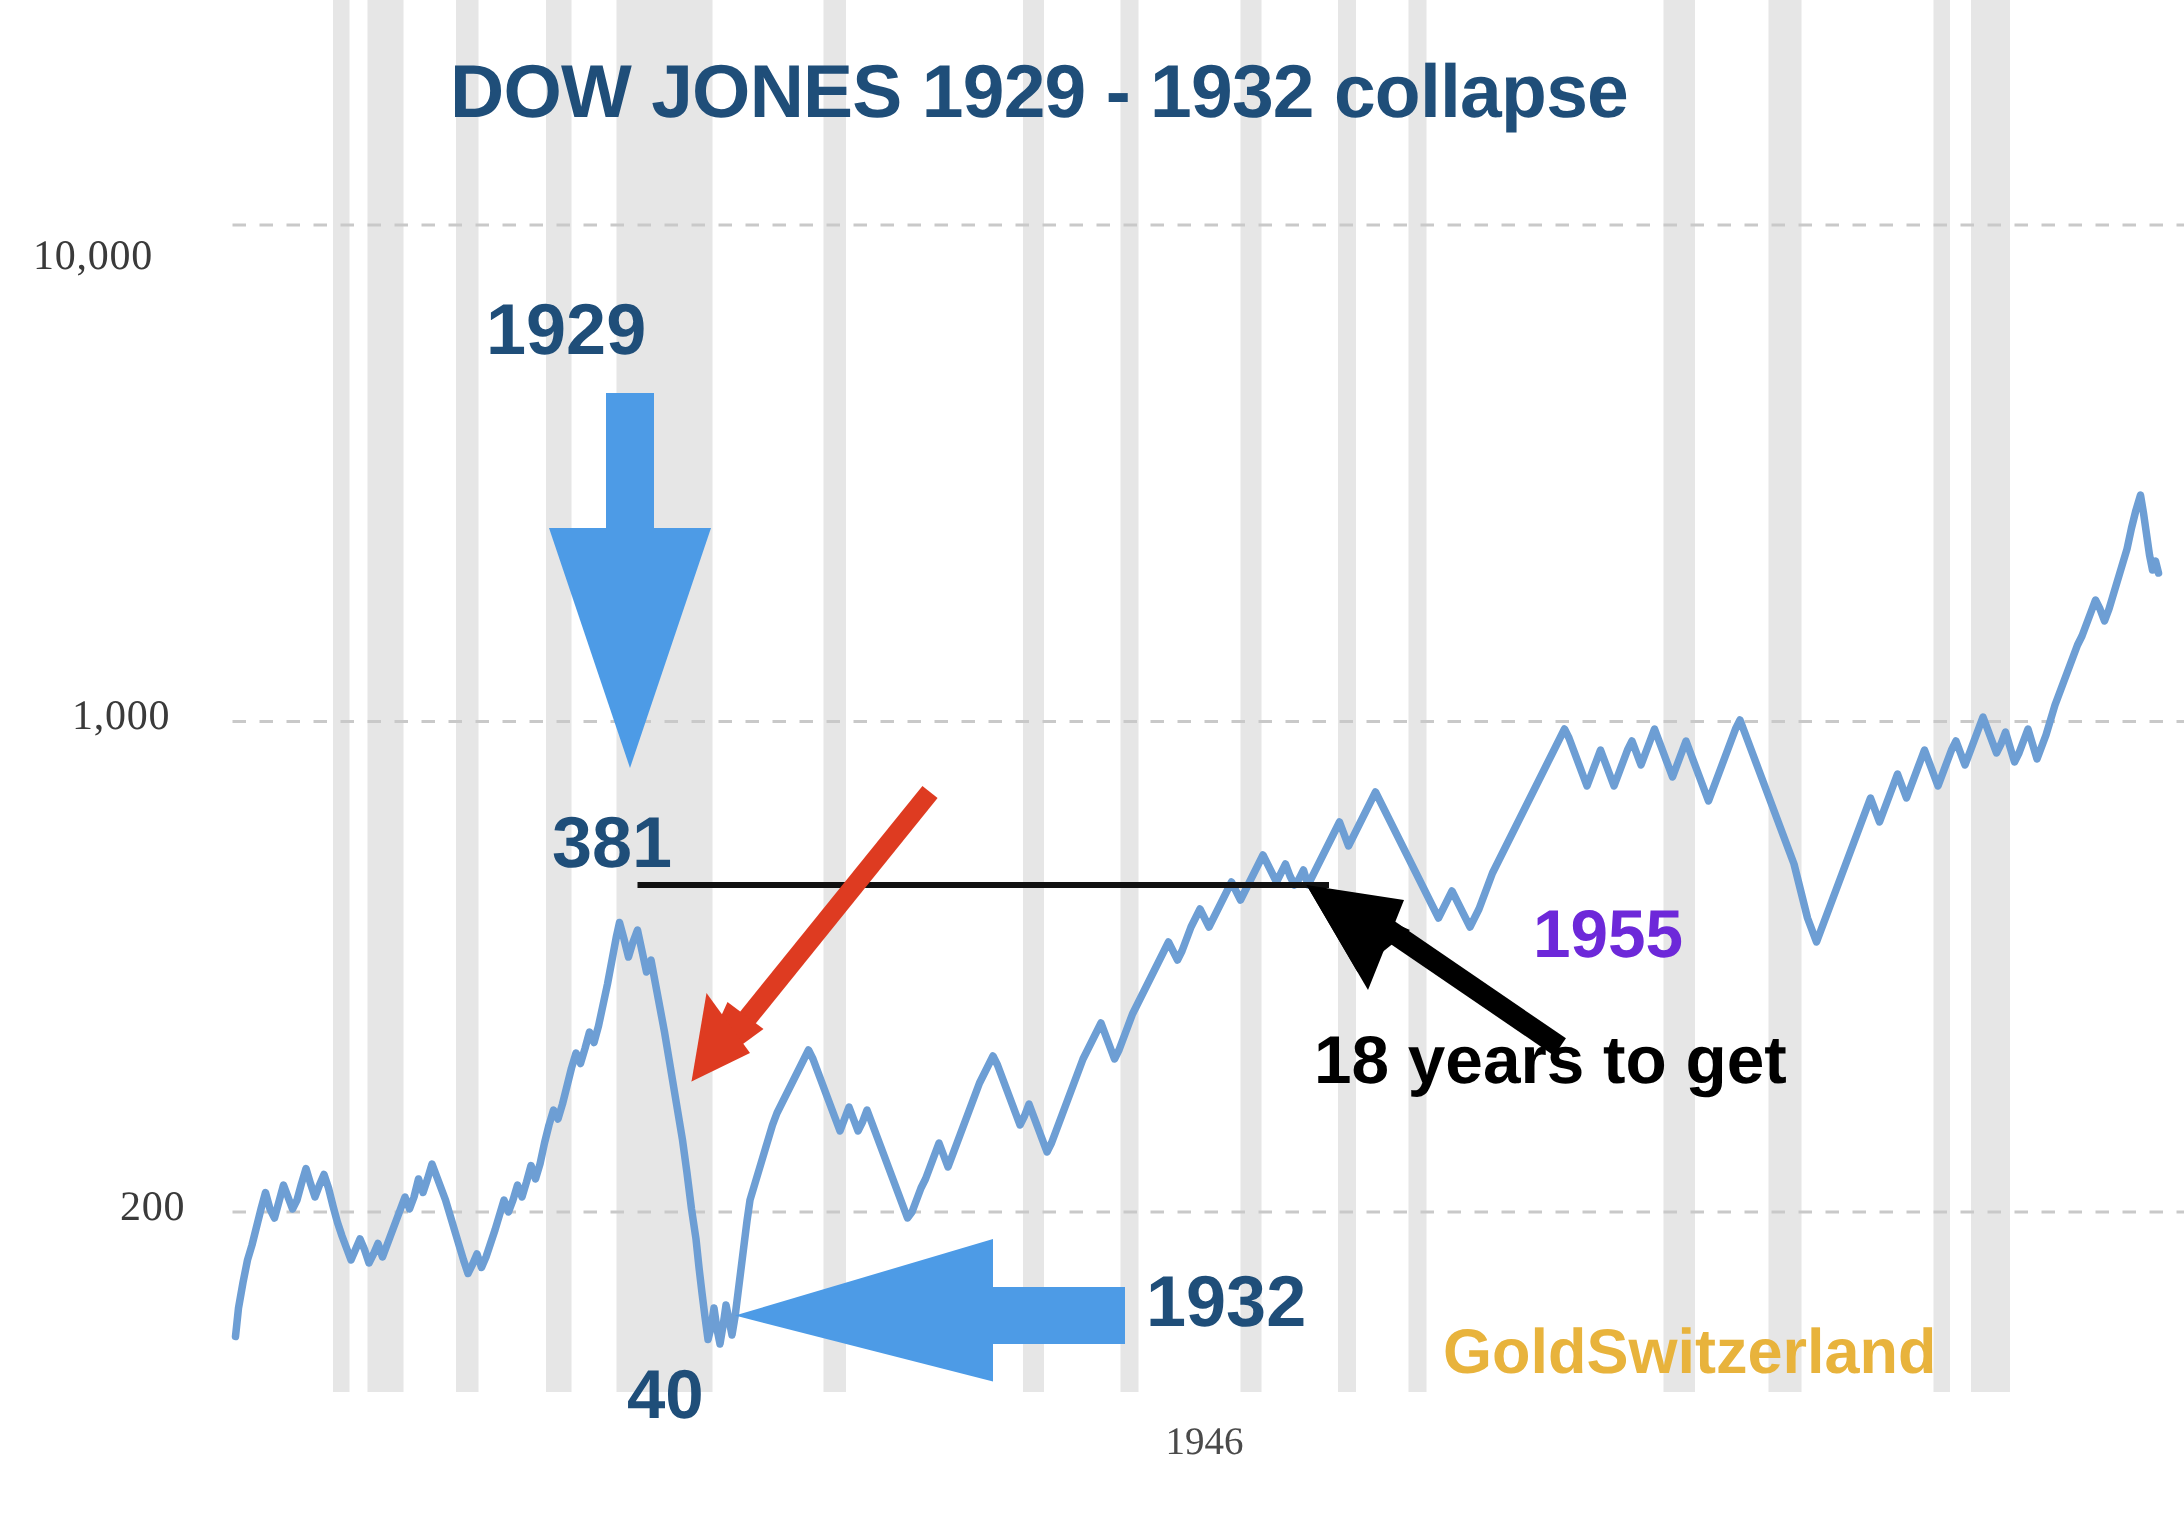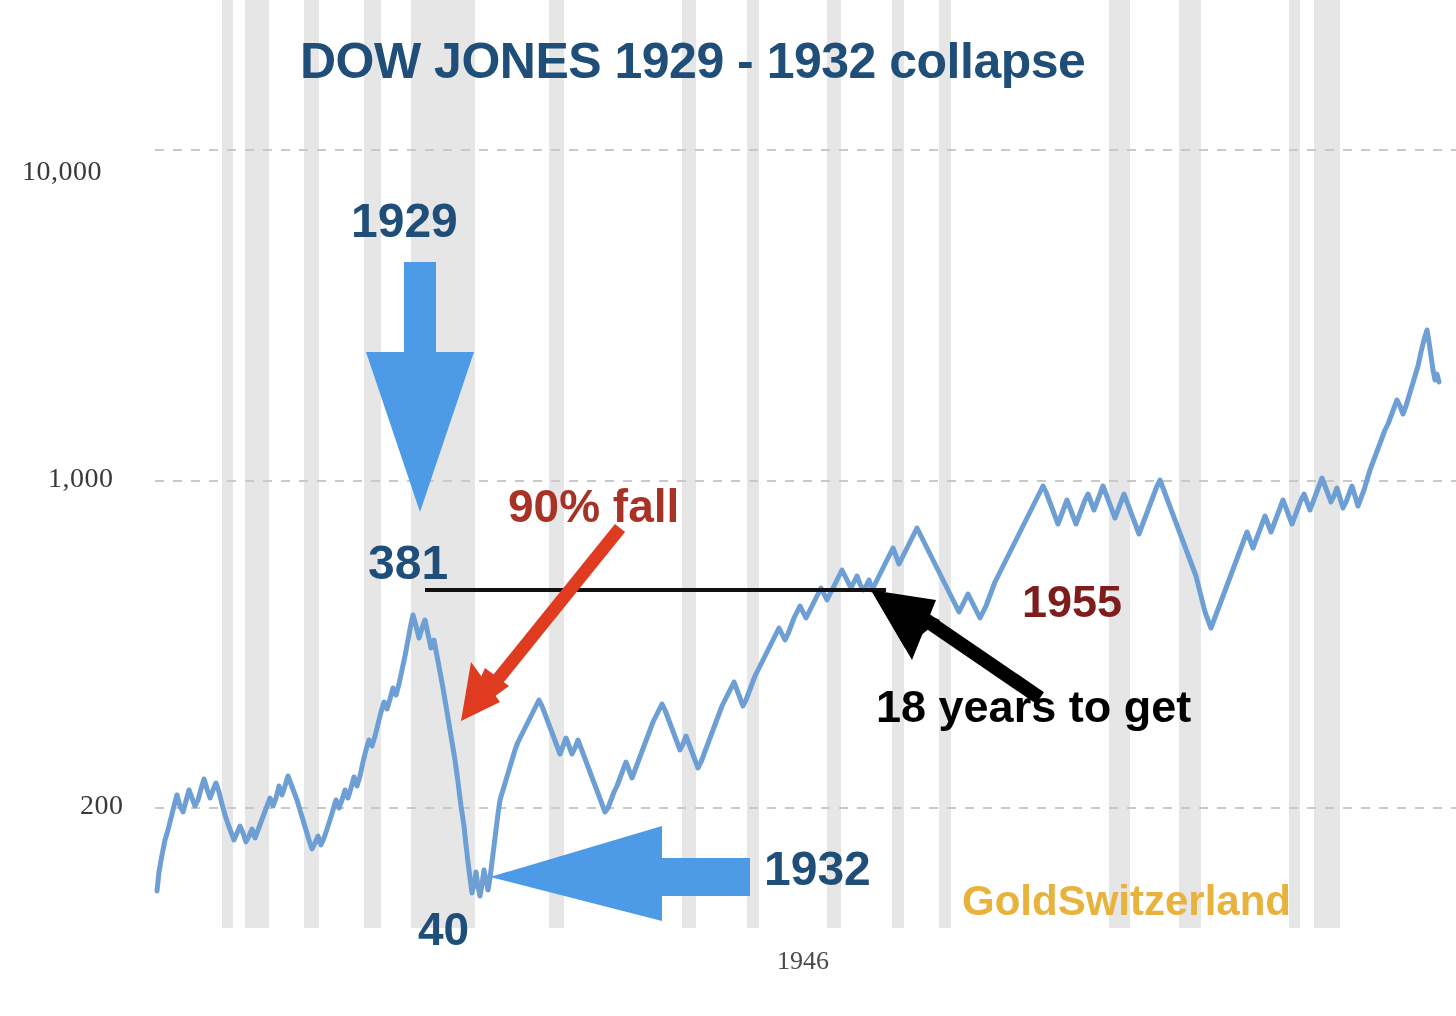--- a/index.html
+++ b/index.html
@@ -24,28 +24,28 @@
     font-size:28px;color:#3a3a3a;font-weight:normal;
     font-family:"Liberation Serif", serif;
     letter-spacing:0.5px;
   }
   #ytick-10000{left:22px;top:133px;margin-top:24px;}
   #ytick-1000{left:48px;top:464px;}
   #ytick-100{left:80px;top:791px;}
   #xtick-1950{left:777px;top:948px;font-size:26px;color:#4a4a4a;
     font-family:"Liberation Serif", serif;}
 
-  #label-1929{left:351px;top:197px;font-size:48px;font-weight:bold;color:#1F4E79;}
+  #label-1929{left:324px;top:197px;font-size:48px;font-weight:bold;color:#1F4E79;}
   #label-381{left:368px;top:539px;font-size:48px;font-weight:bold;color:#1F4E79;}
   #label-40{left:418px;top:906px;font-size:46px;font-weight:bold;color:#1F4E79;}
   #label-1932{left:764px;top:845px;font-size:48px;font-weight:bold;color:#1F4E79;}
 
   #label-90pct{left:508px;top:483px;font-size:46px;font-weight:bold;color:#A93226;}
 
-  #label-1955{left:1022px;top:579px;font-size:45px;font-weight:bold;color:#7f1d1d;}
+  #label-1955{left:1022px;top:600px;font-size:45px;font-weight:bold;color:#6d28d9;}
   #label-26years{left:876px;top:684px;font-size:45px;font-weight:bold;color:#000000;}
   #label-backto{left:836px;top:762px;font-size:45px;font-weight:bold;color:#000000;}
 
   #brand-goldswitzerland{left:962px;top:880px;font-size:42px;font-weight:bold;color:#E8B33C;}
 </style>
 </head>
 <body>
 
 <div id="chart-root">
 
@@ -180,21 +180,20 @@
     <div class="txt ytick" id="ytick-1000">1,000</div>
 
     <div class="txt ytick" id="ytick-100">200</div>
 
     <div class="txt" id="xtick-1950">1946</div>
 
     <div class="txt" id="label-1929">1929</div>
 
     <div class="txt" id="label-381">381</div>
 
-    <div class="txt" id="label-90pct">90% fall</div>
 
     <div class="txt" id="label-1932">1932</div>
 
     <div class="txt" id="label-40">40</div>
 
     <div class="txt" id="label-1955">1955</div>
 
     <div class="txt" id="label-26years">18 years to get</div>
 
 

